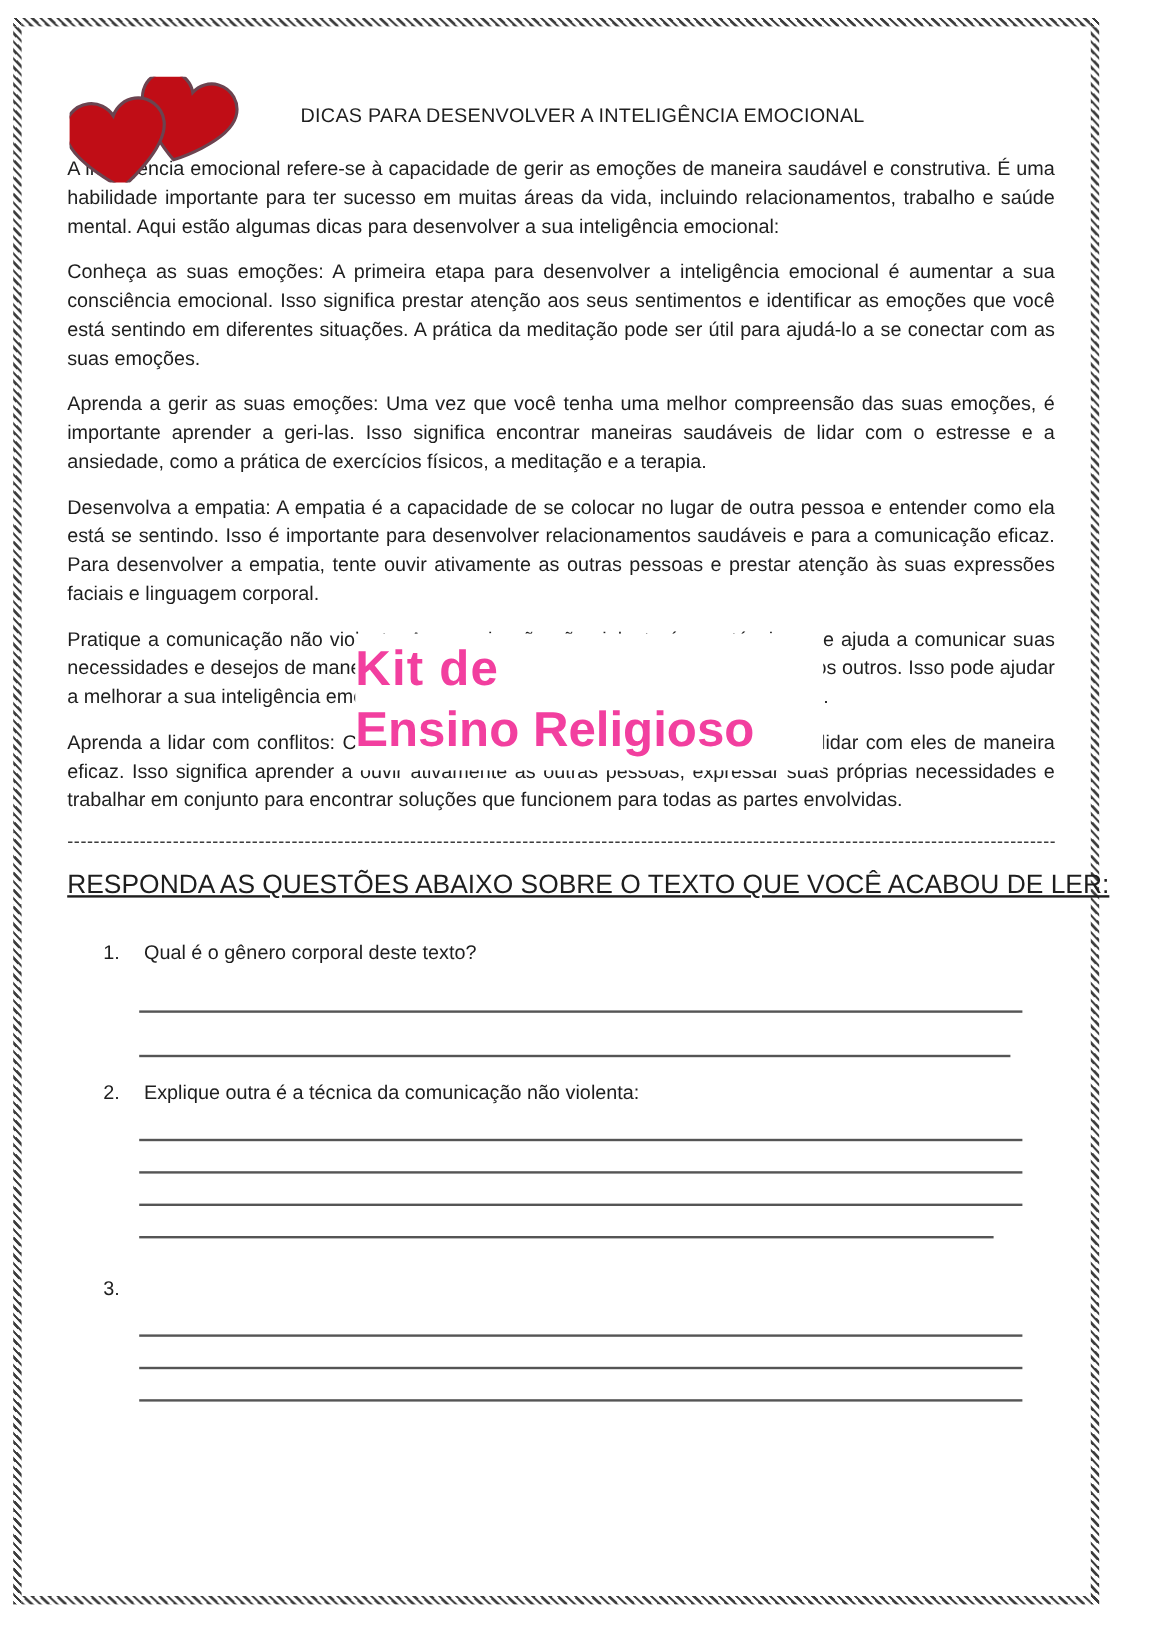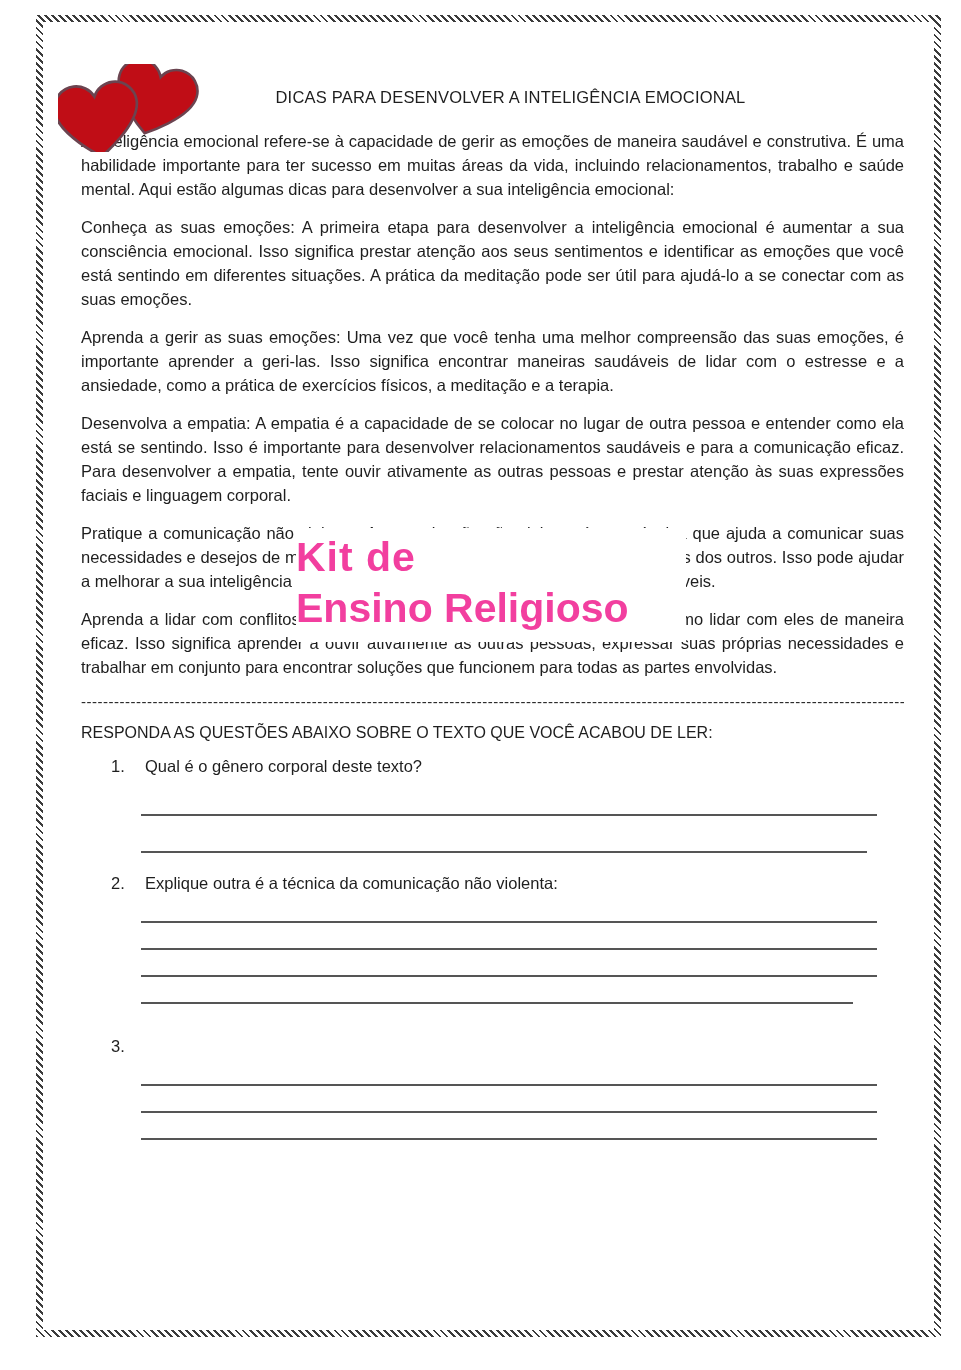--- a/index.html
+++ b/index.html
@@ -7,21 +7,21 @@
     position: relative;
     width: 961px;
     height: 1370px;
     background: #ffffff;
     font-family: "Liberation Sans", sans-serif;
     color: #1e1e1e;
     overflow: hidden;
   }
   .frame {
     position: absolute;
-    left: 36px;
+    left: 11px;
     top: 15px;
     width: 905px;
     height: 1322px;
     box-sizing: border-box;
     border: 7px solid #3d3d3d;
     border-image: repeating-linear-gradient(45deg, #3b3b3b 0 2px, rgba(0,0,0,0) 2px 5px) 7 round;
     padding: 66px 30px 20px 38px;
   }
   .hearts {
     position: absolute;
@@ -47,23 +47,24 @@
   }
   .divider {
     margin: 6px 0 12px 0;
     white-space: nowrap;
     overflow: hidden;
     font-size: 15px;
     letter-spacing: 0.5px;
     color: #2c2c2c;
   }
   .questions-header {
-    font-size: 16px;
-    margin: 14px 0 12px 0;
+    font-size: 22px;
+    margin: 14px 0 32px 0;
     white-space: nowrap;
+    text-decoration: underline;
   }
   .question { margin-bottom: 18px; }
   .q-head {
     display: flex;
     gap: 13px;
     padding-left: 30px;
     font-size: 16.5px;
     line-height: 25px;
   }
   .q-num { min-width: 21px; }

